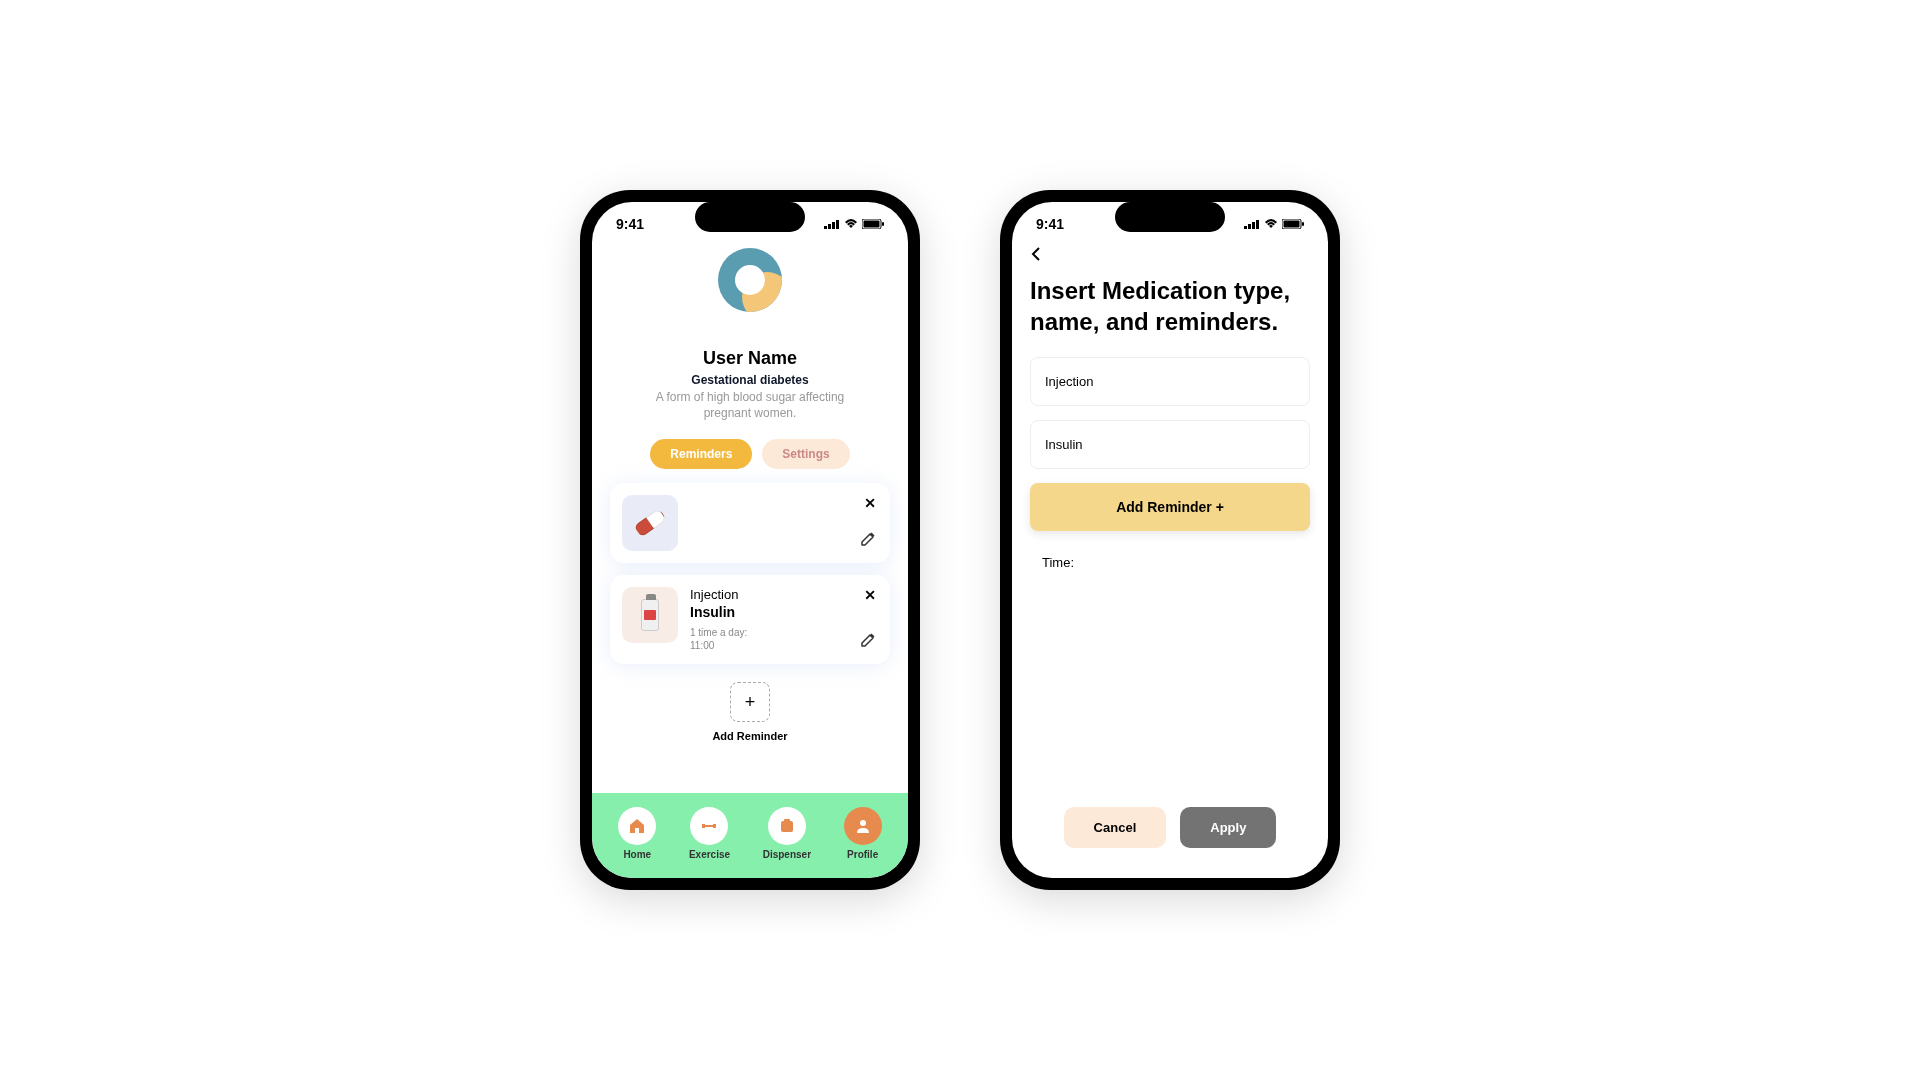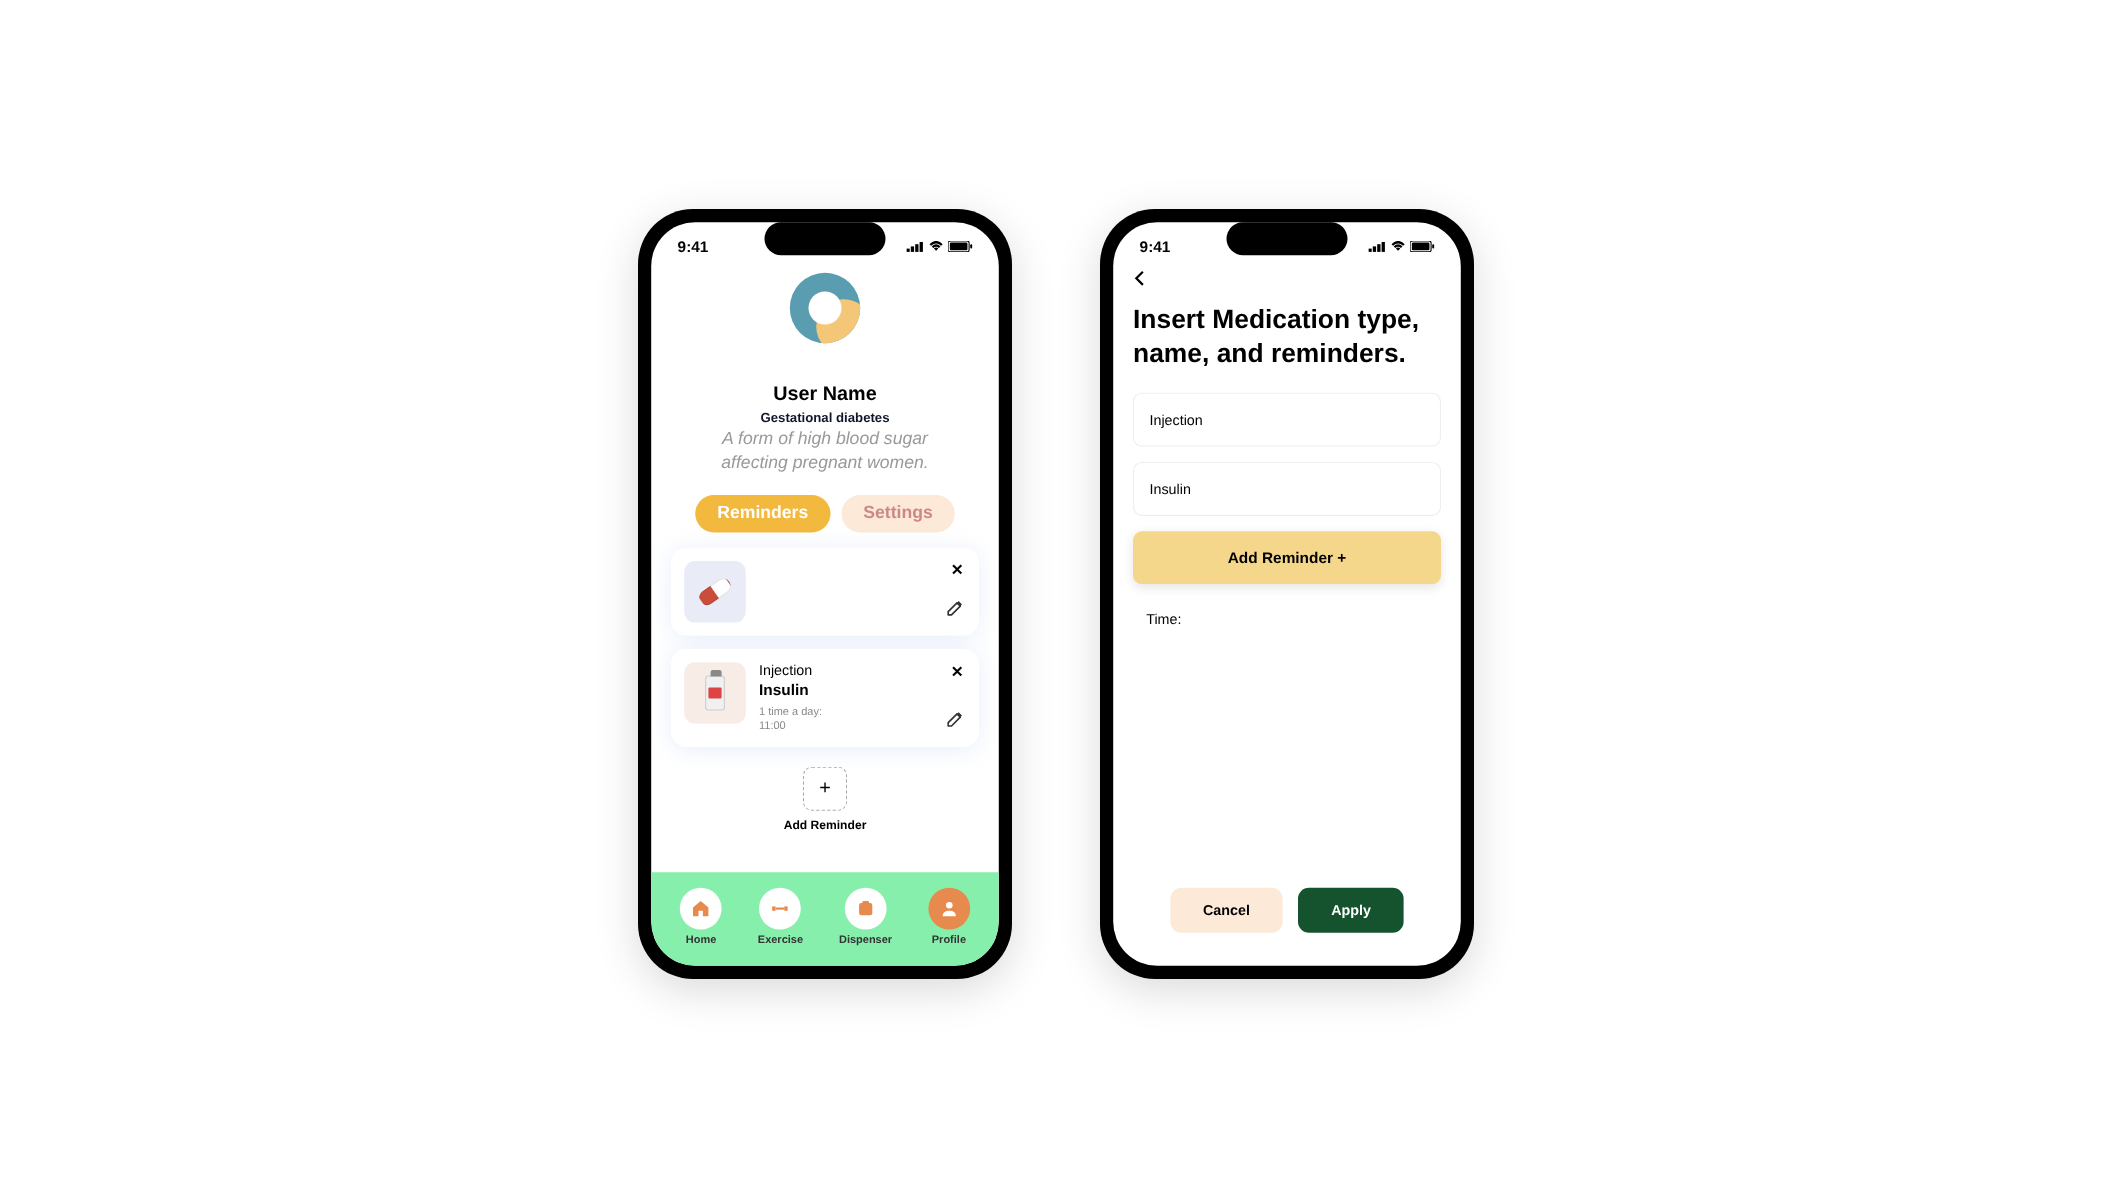--- a/index.html
+++ b/index.html
@@ -73,25 +73,25 @@
   width: 50px; height: 50px;
   background: #f4c677;
   border-radius: 50%;
 }
 .avatar-inner {
   position: relative; z-index: 1;
   width: 30px; height: 30px; background: #fff; border-radius: 50%;
 }
 .user-name { font-size: 18px; font-weight: 600; margin-bottom: 4px; margin-top: 36px; }
 .condition { font-size: 12px; font-weight: 600; color: #0f172a; margin-bottom: 3px; }
-.condition-desc { font-size: 16px; color: #999; line-height: 1.3; max-width: 200px; margin: 0 auto; font-style: italic; }
+.condition-desc { font-size: 12px; color: #999; line-height: 1.3; max-width: 200px; margin: 0 auto; }
 
 .tabs { display: flex; gap: 10px; justify-content: center; margin: 18px 0 14px; }
 .tab {
-  padding: 8px 20px; border-radius: 18px; font-size: 16px; font-weight: 600;
+  padding: 8px 20px; border-radius: 18px; font-size: 12px; font-weight: 600;
 }
 .tab.active { background: #f3b83e; color: #fff; }
 .tab.inactive { background: #fce9d8; color: #c88; }
 
 .med-card {
   background: #fff;
   border-radius: 14px;
   padding: 12px;
   margin-bottom: 12px;
   box-shadow: 0 2px 20px rgba(180,200,240,0.3);
@@ -165,21 +165,21 @@
   background: #f6c4b0; color: #333; border-radius: 4px;
 }
 .action-row {
   position: absolute; bottom: 30px; left: 0; right: 0;
   display: flex; gap: 14px; justify-content: center; padding: 0 30px;
 }
 .btn-cancel, .btn-apply {
   padding: 13px 30px; border-radius: 10px; font-size: 13px; font-weight: 600;
 }
 .btn-cancel { background: #fce9d8; color: #000000; }
-.btn-apply { background: #14532d; color: #fff; }
+.btn-apply { background: #737373; color: #fff; }
 
 
 .pill {
   width: 32px; height: 14px; background: linear-gradient(90deg, #c94d3a 50%, #fff 50%);
   border-radius: 7px; transform: rotate(-35deg);
   border: 1px solid rgba(0,0,0,0.1);
 }
 .bottle {
   width: 18px; height: 32px; background: #f0f0f0; border-radius: 3px;
   position: relative; border: 1px solid #ccc;

